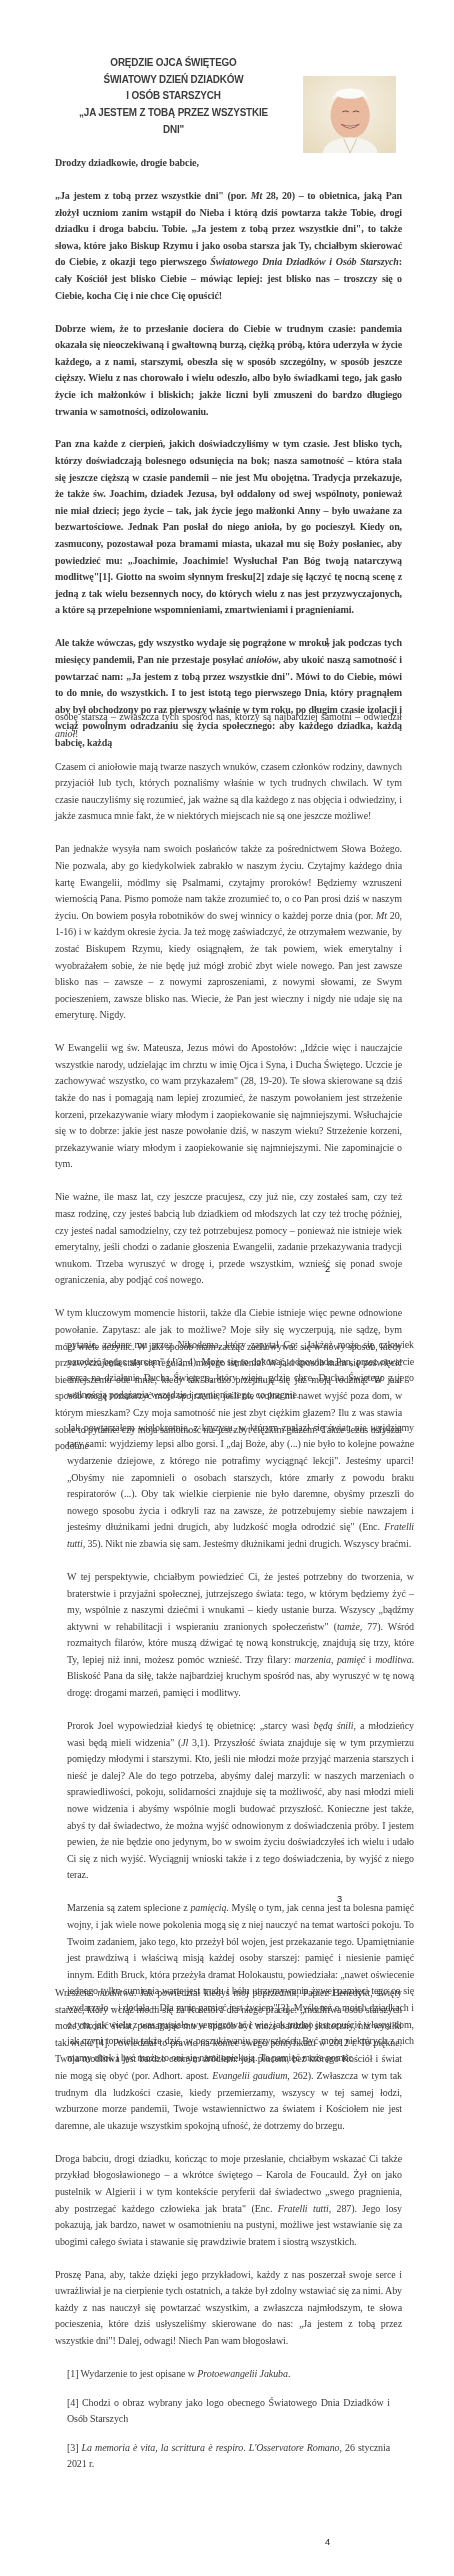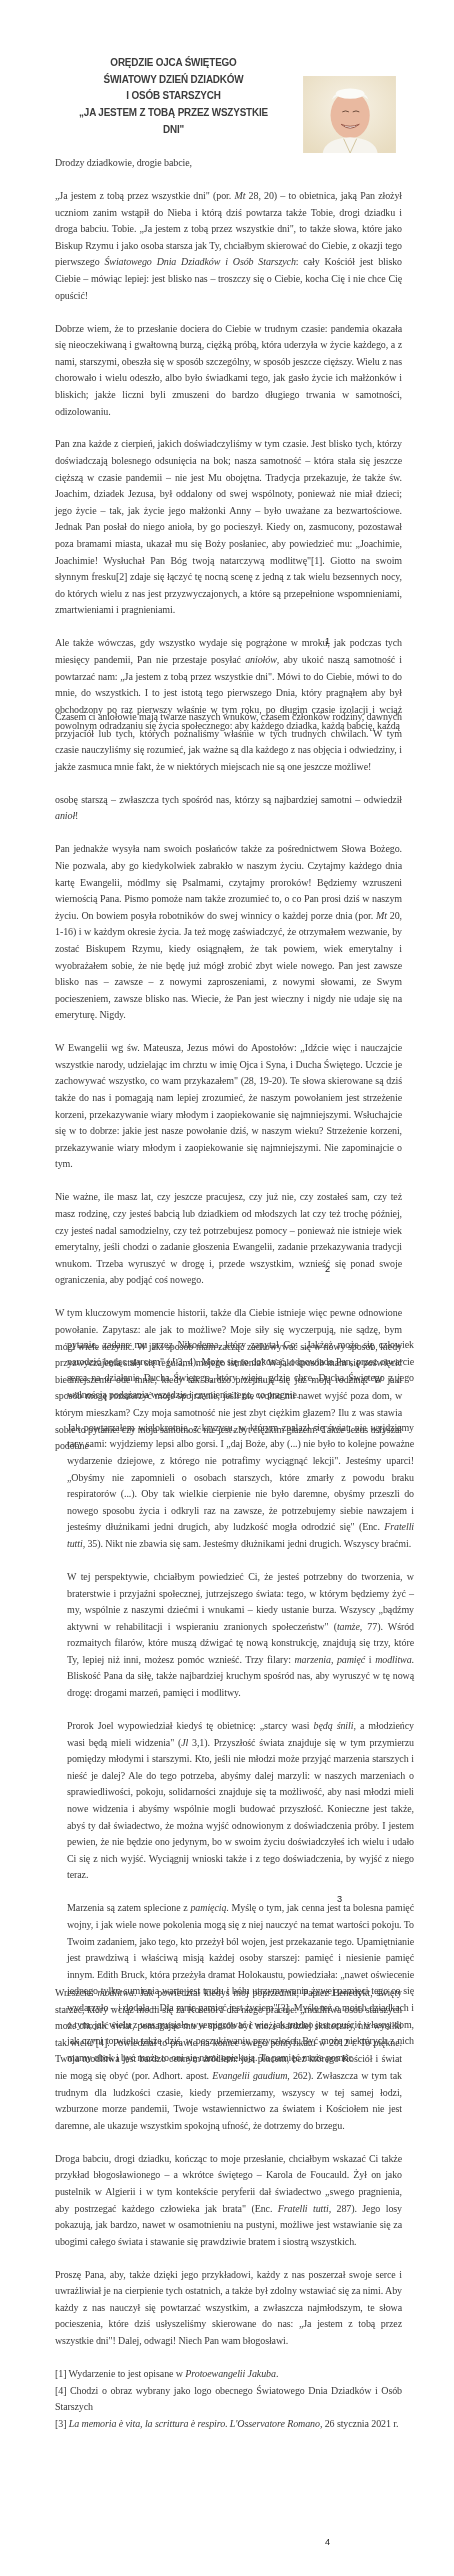--- a/index.html
+++ b/index.html
@@ -16,21 +16,21 @@
   .para.last { margin-bottom: 0; }
   .title { position: absolute; left: 55px; width: 237px; top: 54px; text-align: center;
            font-family: "Liberation Sans", "DejaVu Sans", sans-serif; font-weight: bold;
            font-size: 11.5px; line-height: 16.7px; color: #3c3c3c; letter-spacing: -0.2px;
            transform: scaleX(0.86); transform-origin: center top; }
   .title div { white-space: nowrap; }
   .photo { position: absolute; left: 303px; top: 76px; width: 93px; height: 77px;
            overflow: hidden; background: #efe9da; }
   .pagenum { position: absolute; right: 54px; font-size: 9.2px; color: #222;
              font-family: "Liberation Sans", "DejaVu Sans", sans-serif; }
-  .note { font-size: 10px; line-height: 16.6px; text-align: justify; margin: 0; letter-spacing: -0.1px; }
+  .note { font-size: 10px; line-height: 16.6px; text-align: justify; margin: 12px; letter-spacing: -0.1px; }
   i { font-style: italic; }
 </style>
 </head>
 <body>
 
 <div class="page p1">
   <div class="title">
     <div>ORĘDZIE OJCA ŚWIĘTEGO</div>
     <div>ŚWIATOWY DZIEŃ DZIADKÓW</div>
     <div>I OSÓB STARSZYCH</div>
@@ -49,34 +49,34 @@
       <ellipse cx="72" cy="60" rx="30" ry="36" fill="#e9b9a0"></ellipse>
       <path d="M44 36 Q72 14 100 36 Q96 24 72 20 Q48 24 44 36Z" fill="#f8f8f4"></path>
       <ellipse cx="72" cy="27" rx="22" ry="8" fill="#fbfbf8"></ellipse>
       <path d="M58 74 Q72 86 86 74 Q72 80 58 74Z" fill="#ffffff" stroke="#9a5a4a" stroke-width="1.5"></path>
       <path d="M60 55 q5 -3 10 0" stroke="#6a4a3a" stroke-width="1.5" fill="none"></path>
       <path d="M76 55 q5 -3 10 0" stroke="#6a4a3a" stroke-width="1.5" fill="none"></path>
       <path d="M30 118 Q34 96 72 94 Q110 96 114 118Z" fill="#f6f4ee"></path>
       <path d="M62 96 L72 118 L82 96" stroke="#c9b98a" stroke-width="1.2" fill="none"></path>
     </svg>
   </div>
-  <div class="text" style="top:155px;">
+  <div class="text" style="top:155px;font-weight:bold;">
     <p class="para">Drodzy dziadkowie, drogie babcie,</p>
     <p class="para rich">„Ja jestem z tobą przez wszystkie dni" (por. <i>Mt</i> 28, 20) – to obietnica, jaką Pan złożył uczniom zanim wstąpił do Nieba i którą dziś powtarza także Tobie, drogi dziadku i droga babciu. Tobie. „Ja jestem z tobą przez wszystkie dni", to także słowa, które jako Biskup Rzymu i jako osoba starsza jak Ty, chciałbym skierować do Ciebie, z okazji tego pierwszego <i>Światowego Dnia Dziadków i Osób Starszych</i>: cały Kościół jest blisko Ciebie – mówiąc lepiej: jest blisko nas – troszczy się o Ciebie, kocha Cię i nie chce Cię opuścić!</p>
     <p class="para rich">Dobrze wiem, że to przesłanie dociera do Ciebie w trudnym czasie: pandemia okazała się nieoczekiwaną i gwałtowną burzą, ciężką próbą, która uderzyła w życie każdego, a z nami, starszymi, obeszła się w sposób szczególny, w sposób jeszcze cięższy. Wielu z nas chorowało i wielu odeszło, albo było świadkami tego, jak gasło życie ich małżonków i bliskich; jakże liczni byli zmuszeni do bardzo długiego trwania w samotności, odizolowaniu.</p>
     <p class="para rich">Pan zna każde z cierpień, jakich doświadczyliśmy w tym czasie. Jest blisko tych, którzy doświadczają bolesnego odsunięcia na bok; nasza samotność – która stała się jeszcze cięższą w czasie pandemii – nie jest Mu obojętna. Tradycja przekazuje, że także św. Joachim, dziadek Jezusa, był oddalony od swej wspólnoty, ponieważ nie miał dzieci; jego życie – tak, jak życie jego małżonki Anny – było uważane za bezwartościowe. Jednak Pan posłał do niego anioła, by go pocieszył. Kiedy on, zasmucony, pozostawał poza bramami miasta, ukazał mu się Boży posłaniec, aby powiedzieć mu: „Joachimie, Joachimie! Wysłuchał Pan Bóg twoją natarczywą modlitwę"[1]. Giotto na swoim słynnym fresku[2] zdaje się łączyć tę nocną scenę z jedną z tak wielu bezsennych nocy, do których wielu z nas jest przyzwyczajonych, a które są przepełnione wspomnieniami, zmartwieniami i pragnieniami.</p>
     <p class="para rich last">Ale także wówczas, gdy wszystko wydaje się pogrążone w mroku, jak podczas tych miesięcy pandemii, Pan nie przestaje posyłać <i>aniołów</i>, aby ukoić naszą samotność i powtarzać nam: „Ja jestem z tobą przez wszystkie dni". Mówi to do Ciebie, mówi to do mnie, do wszystkich. I to jest istotą tego pierwszego Dnia, który pragnąłem aby był obchodzony po raz pierwszy właśnie w tym roku, po długim czasie izolacji i wciąż powolnym odradzaniu się życia społecznego: aby każdego dziadka, każdą babcię, każdą</p>
   </div>
   <div class="pagenum" style="top:636px;">1</div>
 </div>
 
 <div class="page p2">
   <div class="text" style="top:60px;">
+    <p class="para rich">osobę starszą – zwłaszcza tych spośród nas, którzy są najbardziej samotni – odwiedził <i>anioł</i>!</p>
     <p class="para rich">Czasem ci aniołowie mają twarze naszych wnuków, czasem członków rodziny, dawnych przyjaciół lub tych, których poznaliśmy właśnie w tych trudnych chwilach. W tym czasie nauczyliśmy się rozumieć, jak ważne są dla każdego z nas objęcia i odwiedziny, i jakże zasmuca mnie fakt, że w niektórych miejscach nie są one jeszcze możliwe!</p>
-    <p class="para rich">osobę starszą – zwłaszcza tych spośród nas, którzy są najbardziej samotni – odwiedził <i>anioł</i>!</p>
     <p class="para rich">Pan jednakże wysyła nam swoich posłańców także za pośrednictwem Słowa Bożego. Nie pozwala, aby go kiedykolwiek zabrakło w naszym życiu. Czytajmy każdego dnia kartę Ewangelii, módlmy się Psalmami, czytajmy proroków! Będziemy wzruszeni wiernością Pana. Pismo pomoże nam także zrozumieć to, o co Pan prosi dziś w naszym życiu. On bowiem posyła robotników do swej winnicy o każdej porze dnia (por. <i>Mt</i> 20, 1-16) i w każdym okresie życia. Ja też mogę zaświadczyć, że otrzymałem wezwanie, by zostać Biskupem Rzymu, kiedy osiągnąłem, że tak powiem, wiek emerytalny i wyobrażałem sobie, że nie będę już mógł zrobić zbyt wiele nowego. Pan jest zawsze blisko nas – zawsze – z nowymi zaproszeniami, z nowymi słowami, ze Swym pocieszeniem, zawsze blisko nas. Wiecie, że Pan jest wieczny i nigdy nie udaje się na emeryturę. Nigdy.</p>
     <p class="para rich">W Ewangelii wg św. Mateusza, Jezus mówi do Apostołów: „Idźcie więc i nauczajcie wszystkie narody, udzielając im chrztu w imię Ojca i Syna, i Ducha Świętego. Uczcie je zachowywać wszystko, co wam przykazałem" (28, 19-20). Te słowa skierowane są dziś także do nas i pomagają nam lepiej zrozumieć, że naszym powołaniem jest strzeżenie korzeni, przekazywanie wiary młodym i zaopiekowanie się najmniejszymi. Wsłuchajcie się w to dobrze: jakie jest nasze powołanie dziś, w naszym wieku? Strzeżenie korzeni, przekazywanie wiary młodym i zaopiekowanie się najmniejszymi. Nie zapominajcie o tym.</p>
     <p class="para rich">Nie ważne, ile masz lat, czy jeszcze pracujesz, czy już nie, czy zostałeś sam, czy też masz rodzinę, czy jesteś babcią lub dziadkiem od młodszych lat czy też trochę później, czy jesteś nadal samodzielny, czy też potrzebujesz pomocy – ponieważ nie istnieje wiek emerytalny, jeśli chodzi o zadanie głoszenia Ewangelii, zadanie przekazywania tradycji wnukom. Trzeba wyruszyć w drogę i, przede wszystkim, wznieść się ponad swoje ograniczenia, aby podjąć coś nowego.</p>
     <p class="para rich last">W tym kluczowym momencie historii, także dla Ciebie istnieje więc pewne odnowione powołanie. Zapytasz: ale jak to możliwe? Moje siły się wyczerpują, nie sądzę, bym mógł wiele uczynić. W jaki sposób mam zacząć zachowywać się w nowy sposób, kiedy przyzwyczajenia stały się regułami mojego istnienia? W jaki sposób mam się poświęcić biedniejszemu ode mnie, kiedy tak bardzo przejmuję się już moją rodziną? W jaki sposób mogę rozszerzyć moje spojrzenie, jeśli nie wolno mi nawet wyjść poza dom, w którym mieszkam? Czy moja samotność nie jest zbyt ciężkim głazem? Ilu z was stawia sobie to pytanie: czy moja samotność nie jest zbyt ciężkim głazem? Także Jezus usłyszał podobne</p>
   </div>
   <div class="pagenum" style="top:615px;">2</div>
 </div>
 
 <div class="page p3">
   <div class="text" style="top:58px;">

